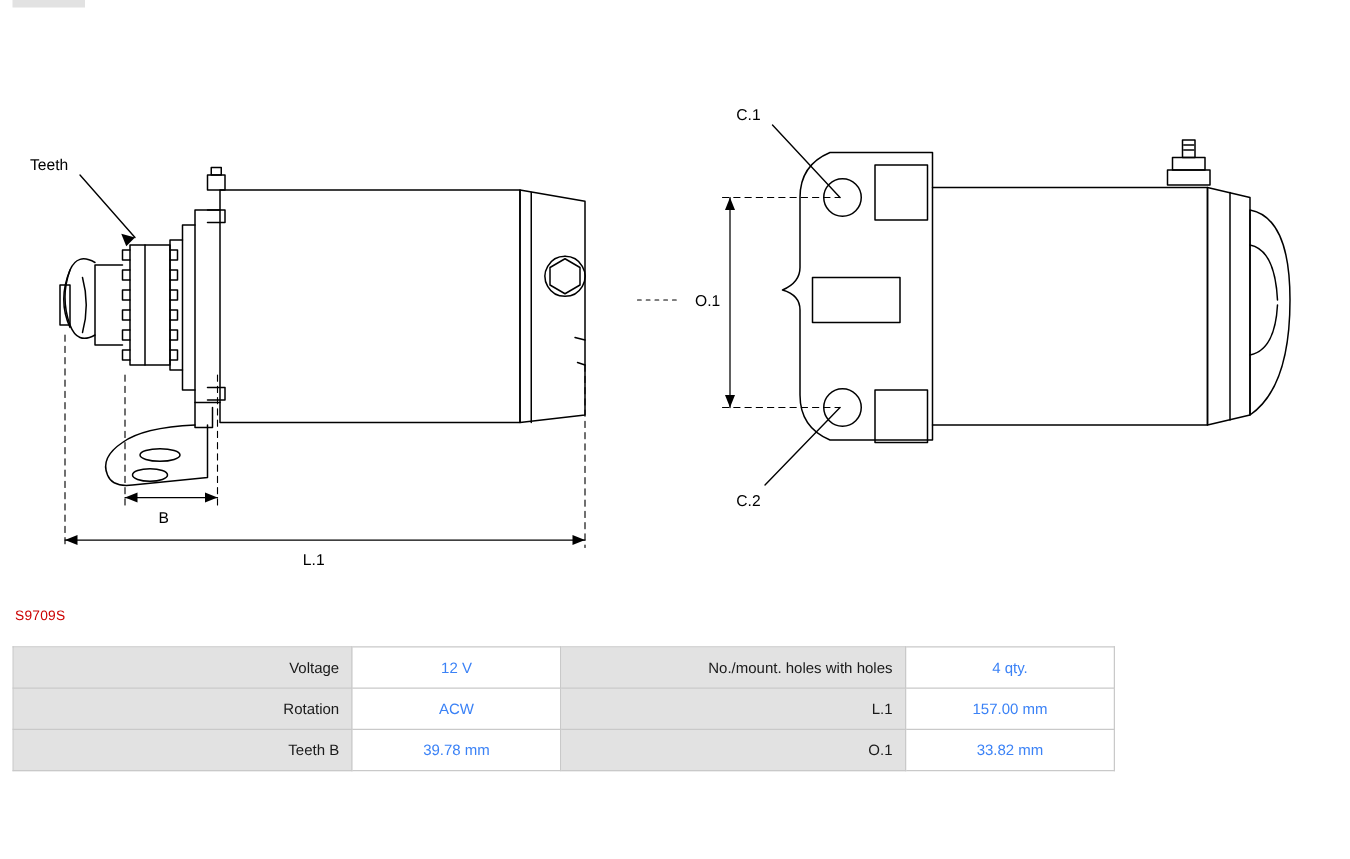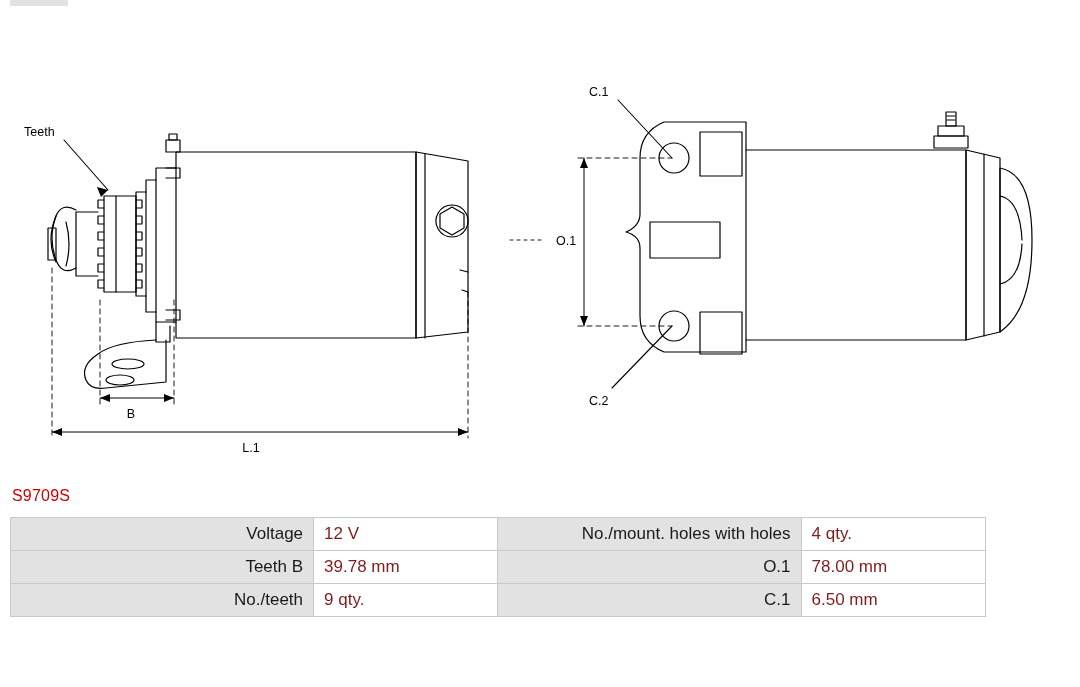--- a/index.html
+++ b/index.html
@@ -27,50 +27,50 @@
     width: 1080px;
     height: 480px;
   }
   .drawing-area svg {
     display: block;
   }
   .part-number {
     position: absolute;
     left: 12px;
     top: 487px;
-    font-size: 16px;
+    font-size: 11px;
     color: #cc0000;
     font-family: "Liberation Sans", sans-serif;
     letter-spacing: 0.2px;
   }
   table.spec-table {
     position: absolute;
     left: 10px;
     top: 517px;
-    width: 976px;
+    width: 882px;
     border-collapse: collapse;
-    font-size: 17px;
+    font-size: 12px;
   }
   table.spec-table td {
     border: 1px solid #c9c9c9;
     height: 32px;
     padding: 0 10px;
     vertical-align: middle;
     white-space: nowrap;
   }
   td.label-cell {
     background: #e2e2e2;
     text-align: right;
     color: #1a1a1a;
     width: 260px;
   }
   td.value-cell {
     background: #ffffff;
-    text-align: left;
-    color: #7f1d1d;
+    text-align: center;
+    color: #3b82f6;
     width: 150px;
   }
   .topbar {
     position: absolute;
     left: 10px;
     top: 0px;
     width: 58px;
     height: 6px;
     background: #e2e2e2;
   }
@@ -194,27 +194,27 @@
 
   <table class="spec-table">
     <tbody>
       <tr>
         <td class="label-cell">Voltage</td>
         <td class="value-cell">12 V</td>
         <td class="label-cell">No./mount. holes with holes</td>
         <td class="value-cell">4 qty.</td>
       </tr>
       <tr>
+        <td class="label-cell">Rotation</td>
+        <td class="value-cell">ACW</td>
+        <td class="label-cell">L.1</td>
+        <td class="value-cell">157.00 mm</td>
+      </tr>
+      <tr>
         <td class="label-cell">Teeth B</td>
         <td class="value-cell">39.78 mm</td>
         <td class="label-cell">O.1</td>
-        <td class="value-cell">78.00 mm</td>
-      </tr>
-      <tr>
-        <td class="label-cell">No./teeth</td>
-        <td class="value-cell">9 qty.</td>
-        <td class="label-cell">C.1</td>
-        <td class="value-cell">6.50 mm</td>
+        <td class="value-cell">33.82 mm</td>
       </tr>
     </tbody>
   </table>
 
 </div>
 
 </body></html>

